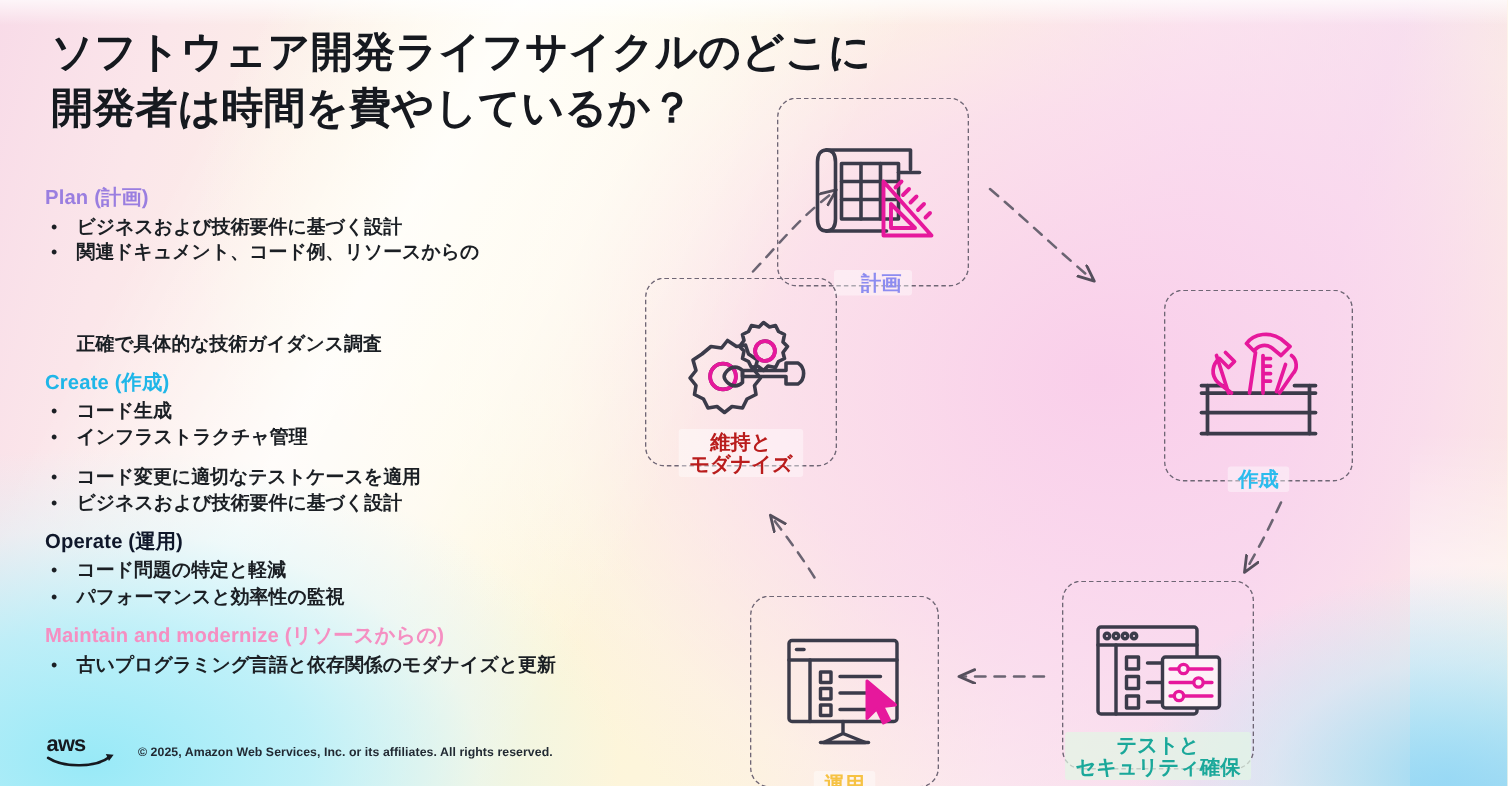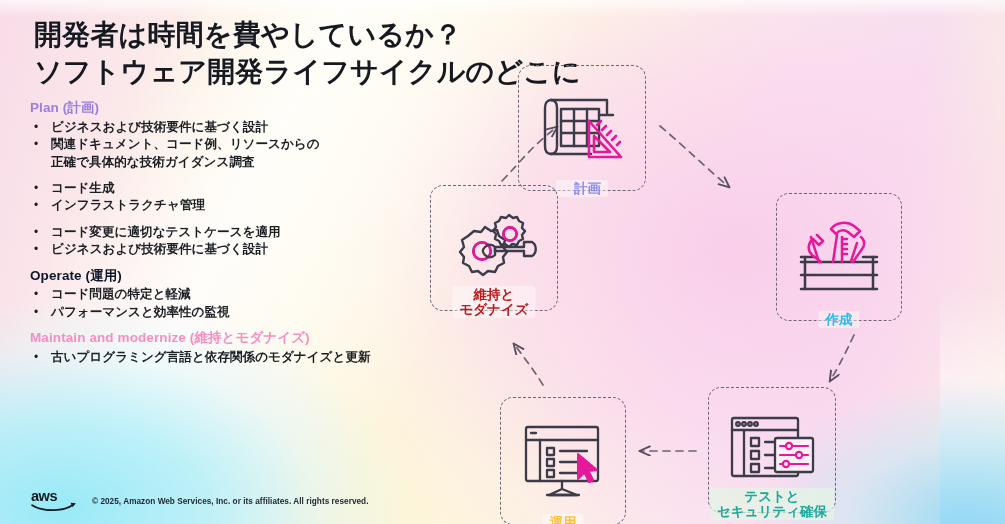--- a/index.html
+++ b/index.html
@@ -60,30 +60,30 @@
   
   #heading{
     position:absolute;left:34px;top:17px;width:640px;
     font-size:28px;font-weight:700;line-height:1.32;
     color:#16191f;letter-spacing:.2px;
     text-shadow:0 0 1px rgba(255,255,255,.55);
   }
   #heading div{white-space:nowrap;}
 
   
-  #bullets{position:absolute;left:30px;top:100px;width:430px;}
+  #bullets{position:absolute;left:30px;top:124px;width:430px;}
   .grp{margin-bottom:9px;}
   .grp-title{
     font-size:13.5px;font-weight:700;line-height:1.25;margin-bottom:2px;
     letter-spacing:.1px;
   }
   .b-row{display:flex;align-items:flex-start;font-size:12.6px;color:#1b1f24;line-height:1.38;}
   .b-dot{width:17px;flex:0 0 17px;text-align:left;padding-left:4px;font-size:12px;line-height:1.45;}
   .b-text{flex:1;font-weight:bold;}
-  .b-text .l2{display:block;}
+  .b-text .l2{display:block;margin-top:43px;}
 
   
   #diagram{position:absolute;left:418px;top:42px;width:560px;height:478px;}
   #arrows{position:absolute;left:0;top:0;width:560px;height:478px;}
   .node{
     position:absolute;
     border:1.7px dashed #6f6675;
     border-radius:13px;
     box-sizing:border-box;
     display:flex;align-items:center;justify-content:center;
@@ -126,22 +126,22 @@
   <div class="bg-layer bg-base"></div>
   <div class="bg-layer bg-cream"></div>
   <div class="bg-layer bg-pinkblob"></div>
   <div class="bg-layer bg-white-diag"></div>
   <div class="bg-layer bg-cyan"></div>
   <div class="bg-layer bg-cyan2"></div>
   <div class="bg-layer bg-rightband"></div>
   <div class="bg-layer bg-topfade"></div>
 
   <div id="heading">
+    <div>ソフトウェア開発ライフサイクルのどこに</div>
     <div>開発者は時間を費やしているか？</div>
-    <div>ソフトウェア開発ライフサイクルのどこに</div>
   </div>
 
   <div id="bullets">
 
     <div class="grp">
       <div class="grp-title" style="color:#9a7ee0">Plan (計画)</div>
       <div class="b-row">
         <span class="b-dot">•</span>
         <span class="b-text">
           <span>ビジネスおよび技術要件に基づく設計</span>
@@ -150,20 +150,21 @@
       <div class="b-row">
         <span class="b-dot">•</span>
         <span class="b-text">
           <span>関連ドキュメント、コード例、リソースからの</span>
           <span class="l2">正確で具体的な技術ガイダンス調査</span>
         </span>
       </div>
     </div>
 
     <div class="grp">
+      <div class="grp-title" style="color:#1fb6e8">Create (作成)</div>
       <div class="b-row">
         <span class="b-dot">•</span>
         <span class="b-text">
           <span>コード生成</span>
         </span>
       </div>
       <div class="b-row">
         <span class="b-dot">•</span>
         <span class="b-text">
           <span>インフラストラクチャ管理</span>
@@ -196,21 +197,21 @@
       </div>
       <div class="b-row">
         <span class="b-dot">•</span>
         <span class="b-text">
           <span>パフォーマンスと効率性の監視</span>
         </span>
       </div>
     </div>
 
     <div class="grp">
-      <div class="grp-title" style="color:#f58fc2">Maintain and modernize (維持とモダナイズ)</div>
+      <div class="grp-title" style="color:#f58fc2">Maintain and modernize (リソースからの)</div>
       <div class="b-row">
         <span class="b-dot">•</span>
         <span class="b-text">
           <span>古いプログラミング言語と依存関係のモダナイズと更新</span>
         </span>
       </div>
     </div>
 
   </div>
 

